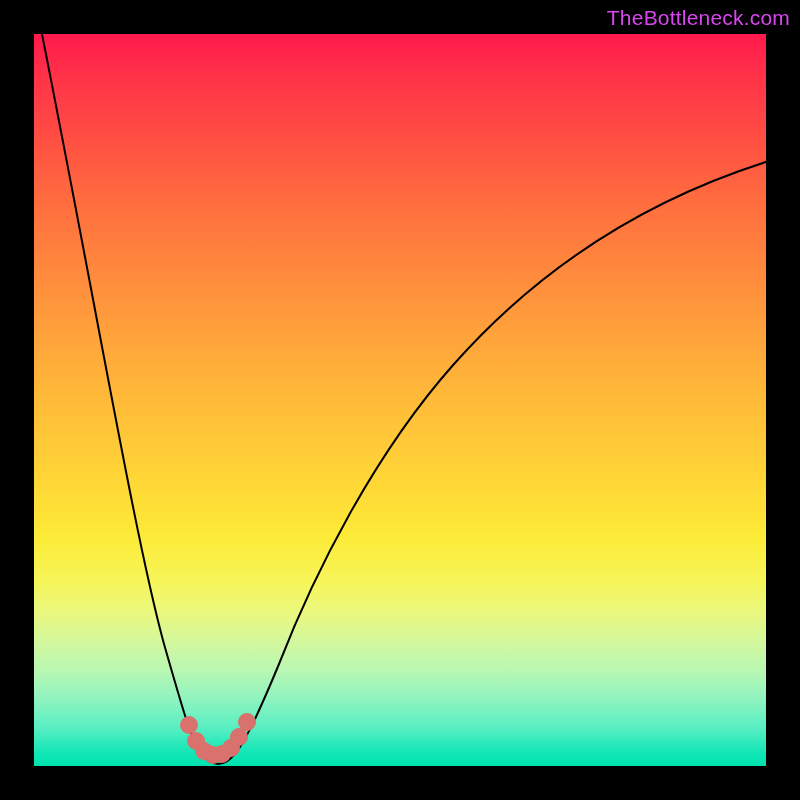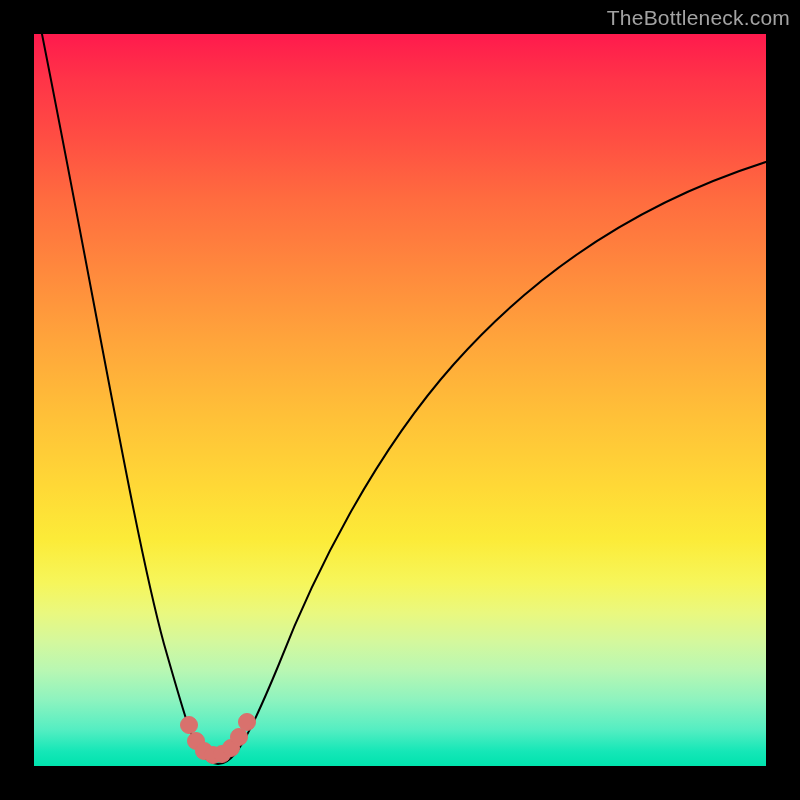--- a/index.html
+++ b/index.html
@@ -34,21 +34,21 @@
       #8df3bf 91%,
       #55eec2 95%,
       #15e7b7 98%,
       #00e3ae 100%
     );
   }
   .watermark {
     position: absolute;
     top: 6px;
     right: 10px;
-    color: #a3a3a3;
+    color: #d946ef;
     font-size: 21px;
     font-weight: 500;
     letter-spacing: 0.2px;
     user-select: none;
   }
   svg.plot {
     position: absolute;
     left: 0;
     top: 0;
     width: 732px;

